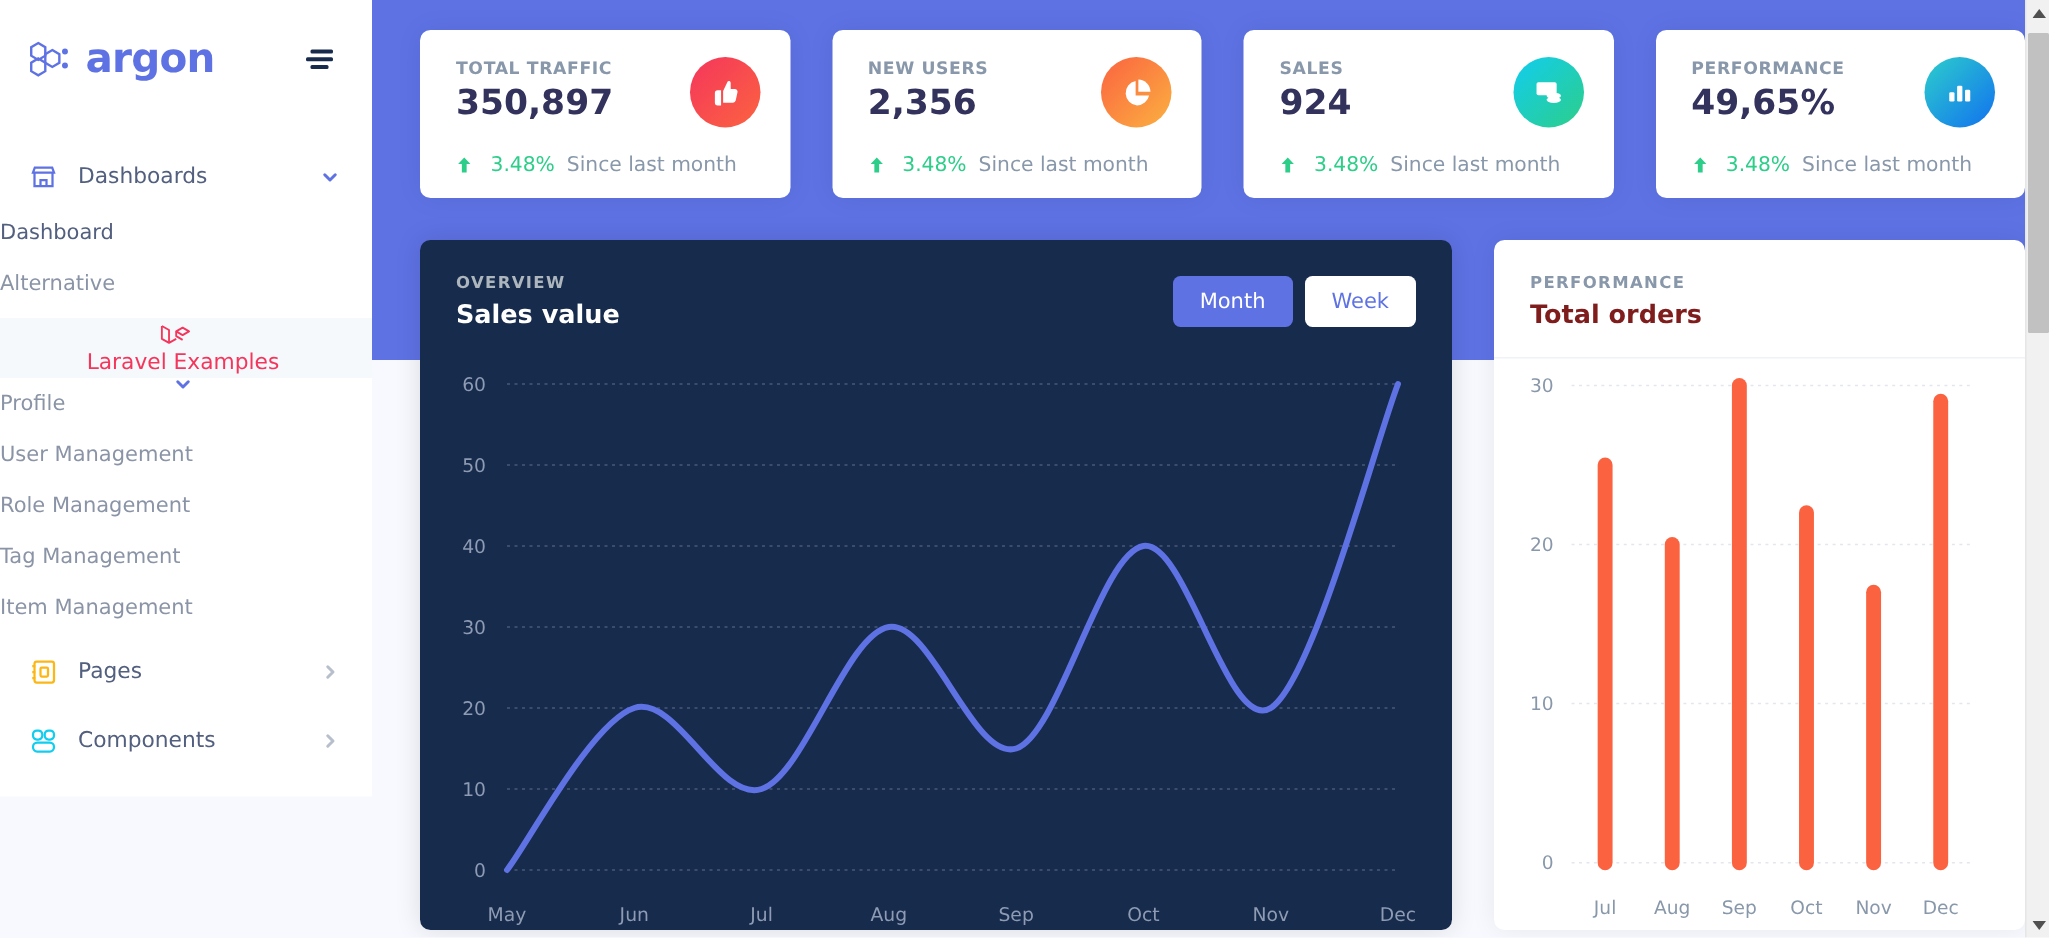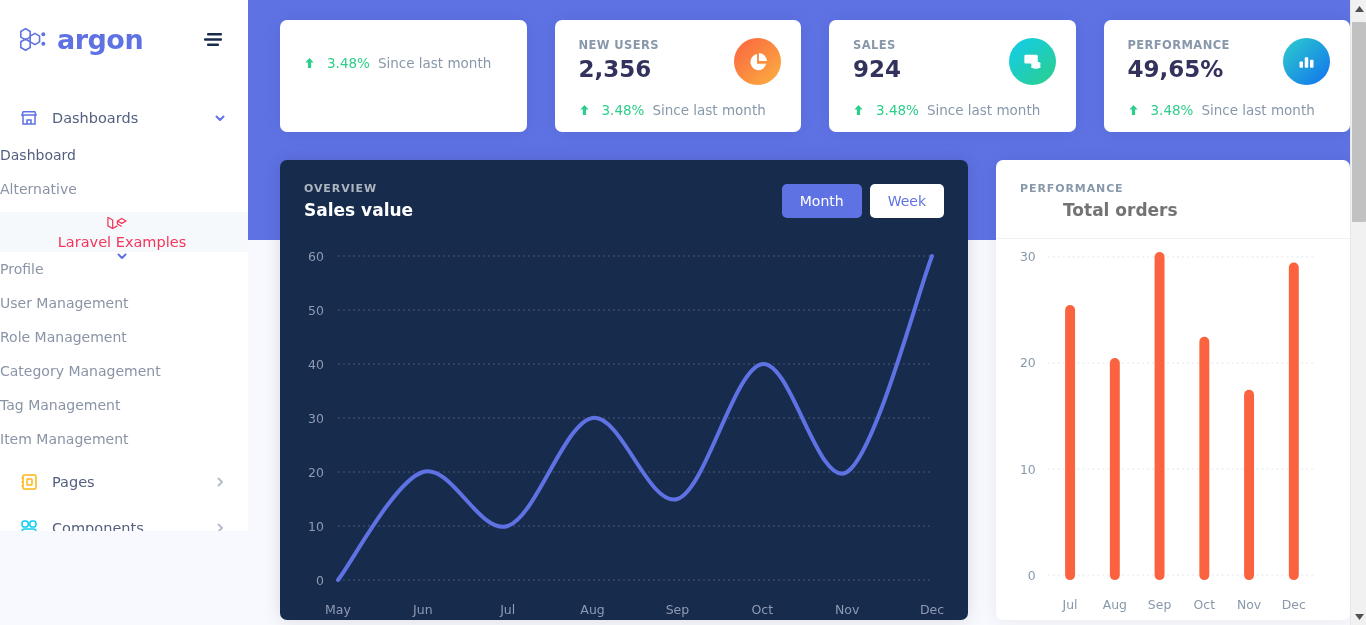--- a/index.html
+++ b/index.html
@@ -136,21 +136,21 @@
     display: flex; align-items: center; justify-content: space-between;
   }
   .card-eyebrow {
     font-size: 11px; font-weight: bold; letter-spacing: .9px;
     text-transform: uppercase; margin-bottom: 5px;
   }
   .card-dark .card-eyebrow { color: #adb5bd; }
   .card-light .card-eyebrow { color: #8898aa; }
   .card-title { font-size: 17px; font-weight: bold; }
   .card-dark .card-title { color: #ffffff; }
-  .card-light .card-title { color: #737373; margin-left: 43px; }
+  .card-light .card-title { color: #7f1d1d; }
 
   .toggle-group { display: flex; gap: 8px; }
   .tg-btn {
     padding: 9px 18px; border-radius: 5px;
     font-size: 14px; cursor: pointer; border: none;
     font-family: inherit;
   }
   .tg-btn.on { background: #5e72e4; color: #ffffff; }
   .tg-btn.off { background: #ffffff; color: #5e72e4; }
 
@@ -250,23 +250,20 @@
       <div class="sub-item">
         <span class="slabel">Profile</span>
       </div>
       <div class="sub-item">
         <span class="slabel">User Management</span>
       </div>
       <div class="sub-item">
         <span class="slabel">Role Management</span>
       </div>
       <div class="sub-item">
-        <span class="slabel">Category Management</span>
-      </div>
-      <div class="sub-item">
         <span class="slabel">Tag Management</span>
       </div>
       <div class="sub-item">
         <span class="slabel">Item Management</span>
       </div>
 
       <div class="nav-gap"></div>
 
       <div class="nav-item">
         <span class="nicon">
@@ -324,20 +321,32 @@
   </aside>
 
   <main class="main">
     <div class="hero"></div>
 
     <div class="content">
 
       <section class="stats">
 
         <div class="stat-card">
+          <div class="stat-top">
+            <div>
+              <div class="stat-title">TOTAL TRAFFIC</div>
+              <div class="stat-value">350,897</div>
+            </div>
+            <span class="stat-icon" style="background:linear-gradient(135deg,#f5365c,#fb6340);">
+              <svg width="22" height="22" viewBox="0 0 24 24" fill="#fff">
+                <path d="M9.5 21H7a2 2 0 0 1-2-2v-7a2 2 0 0 1 2-2h2.5v11z"></path>
+                <path d="M11 10.5l3.2-6.6c.5-1 2.3-.7 2.3.8V9h3a2 2 0 0 1 1.95 2.45l-1.3 6A2 2 0 0 1 18.2 19H11v-8.5z"></path>
+              </svg>
+            </span>
+          </div>
           <div class="stat-foot">
             <span class="stat-delta">
               <svg class="arrow-up" viewBox="0 0 11 12">
                 <path d="M5.5 1 L9.6 5.4 H7.1 V11 H3.9 V5.4 H1.4 Z" fill="#2dce89"></path>
               </svg>
               <span>3.48%</span>
             </span>
             <span>Since last month</span>
           </div>
         </div>

